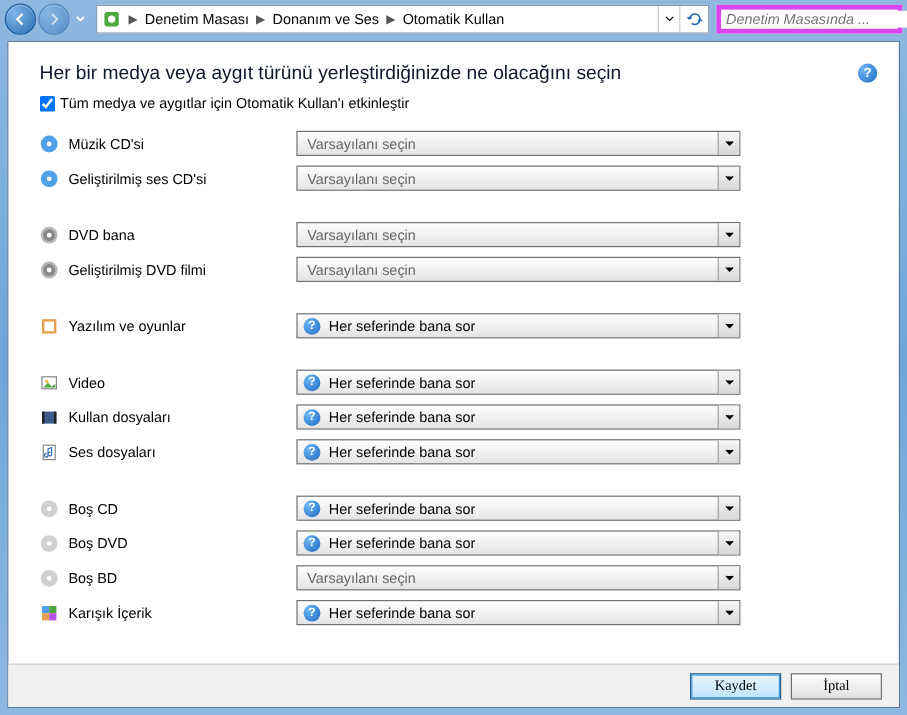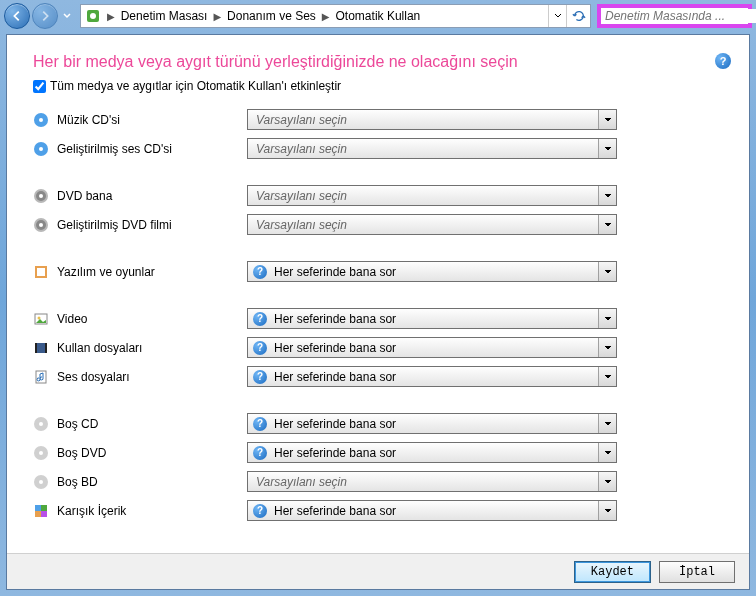--- a/index.html
+++ b/index.html
@@ -111,21 +111,21 @@
   display: flex;
   flex-direction: column;
 }
 .content-body {
   flex: 1;
   padding: 18px 26px 10px 26px;
   overflow: auto;
   position: relative;
 }
 .page-title {
-  color: #ec4899;
+  color: #0f172a;
   font-size: 16px;
   font-weight: normal;
   margin-bottom: 8px;
 }
 .help-icon {
   position: absolute;
   top: 18px;
   right: 18px;
   width: 16px;
   height: 16px;
@@ -186,21 +186,21 @@
   flex-shrink: 0;
   display: flex; align-items: center; justify-content: center;
 }
 .combo-text {
   flex: 1;
   text-align: left;
   padding-left: 2px;
   overflow: hidden;
   white-space: nowrap;
 }
-.combo-text.placeholder { font-style: italic; color: #666; padding-left: 8px; }
+.combo-text.placeholder { color: #666; padding-left: 8px; }
 .combo-arrow {
   width: 18px;
   height: 100%;
   border-left: 1px solid #a0a0a0;
   display: flex; align-items: center; justify-content: center;
   background: linear-gradient(to bottom, #f6f6f6, #d8d8d8);
 }
 .gap { height: 18px; }
 .footer {
   height: 36px;
@@ -210,21 +210,21 @@
   align-items: center;
   justify-content: flex-end;
   padding: 0 14px;
   gap: 8px;
 }
 .btn {
   min-width: 76px;
   height: 22px;
   border: 1px solid #707070;
   background: linear-gradient(to bottom, #fdfdfd, #e0e0e0);
-  font-family: Liberation Mono, monospace;
+  font-family: Liberation Serif, serif;
   font-size: 12px;
   cursor: pointer;
   padding: 0 16px;
 }
 .btn.primary {
   border: 1px solid #2c628b;
   outline: 1px solid #3c96dd;
   outline-offset: -2px;
   background: linear-gradient(to bottom, #eaf6fd, #bee6fd);
 }

